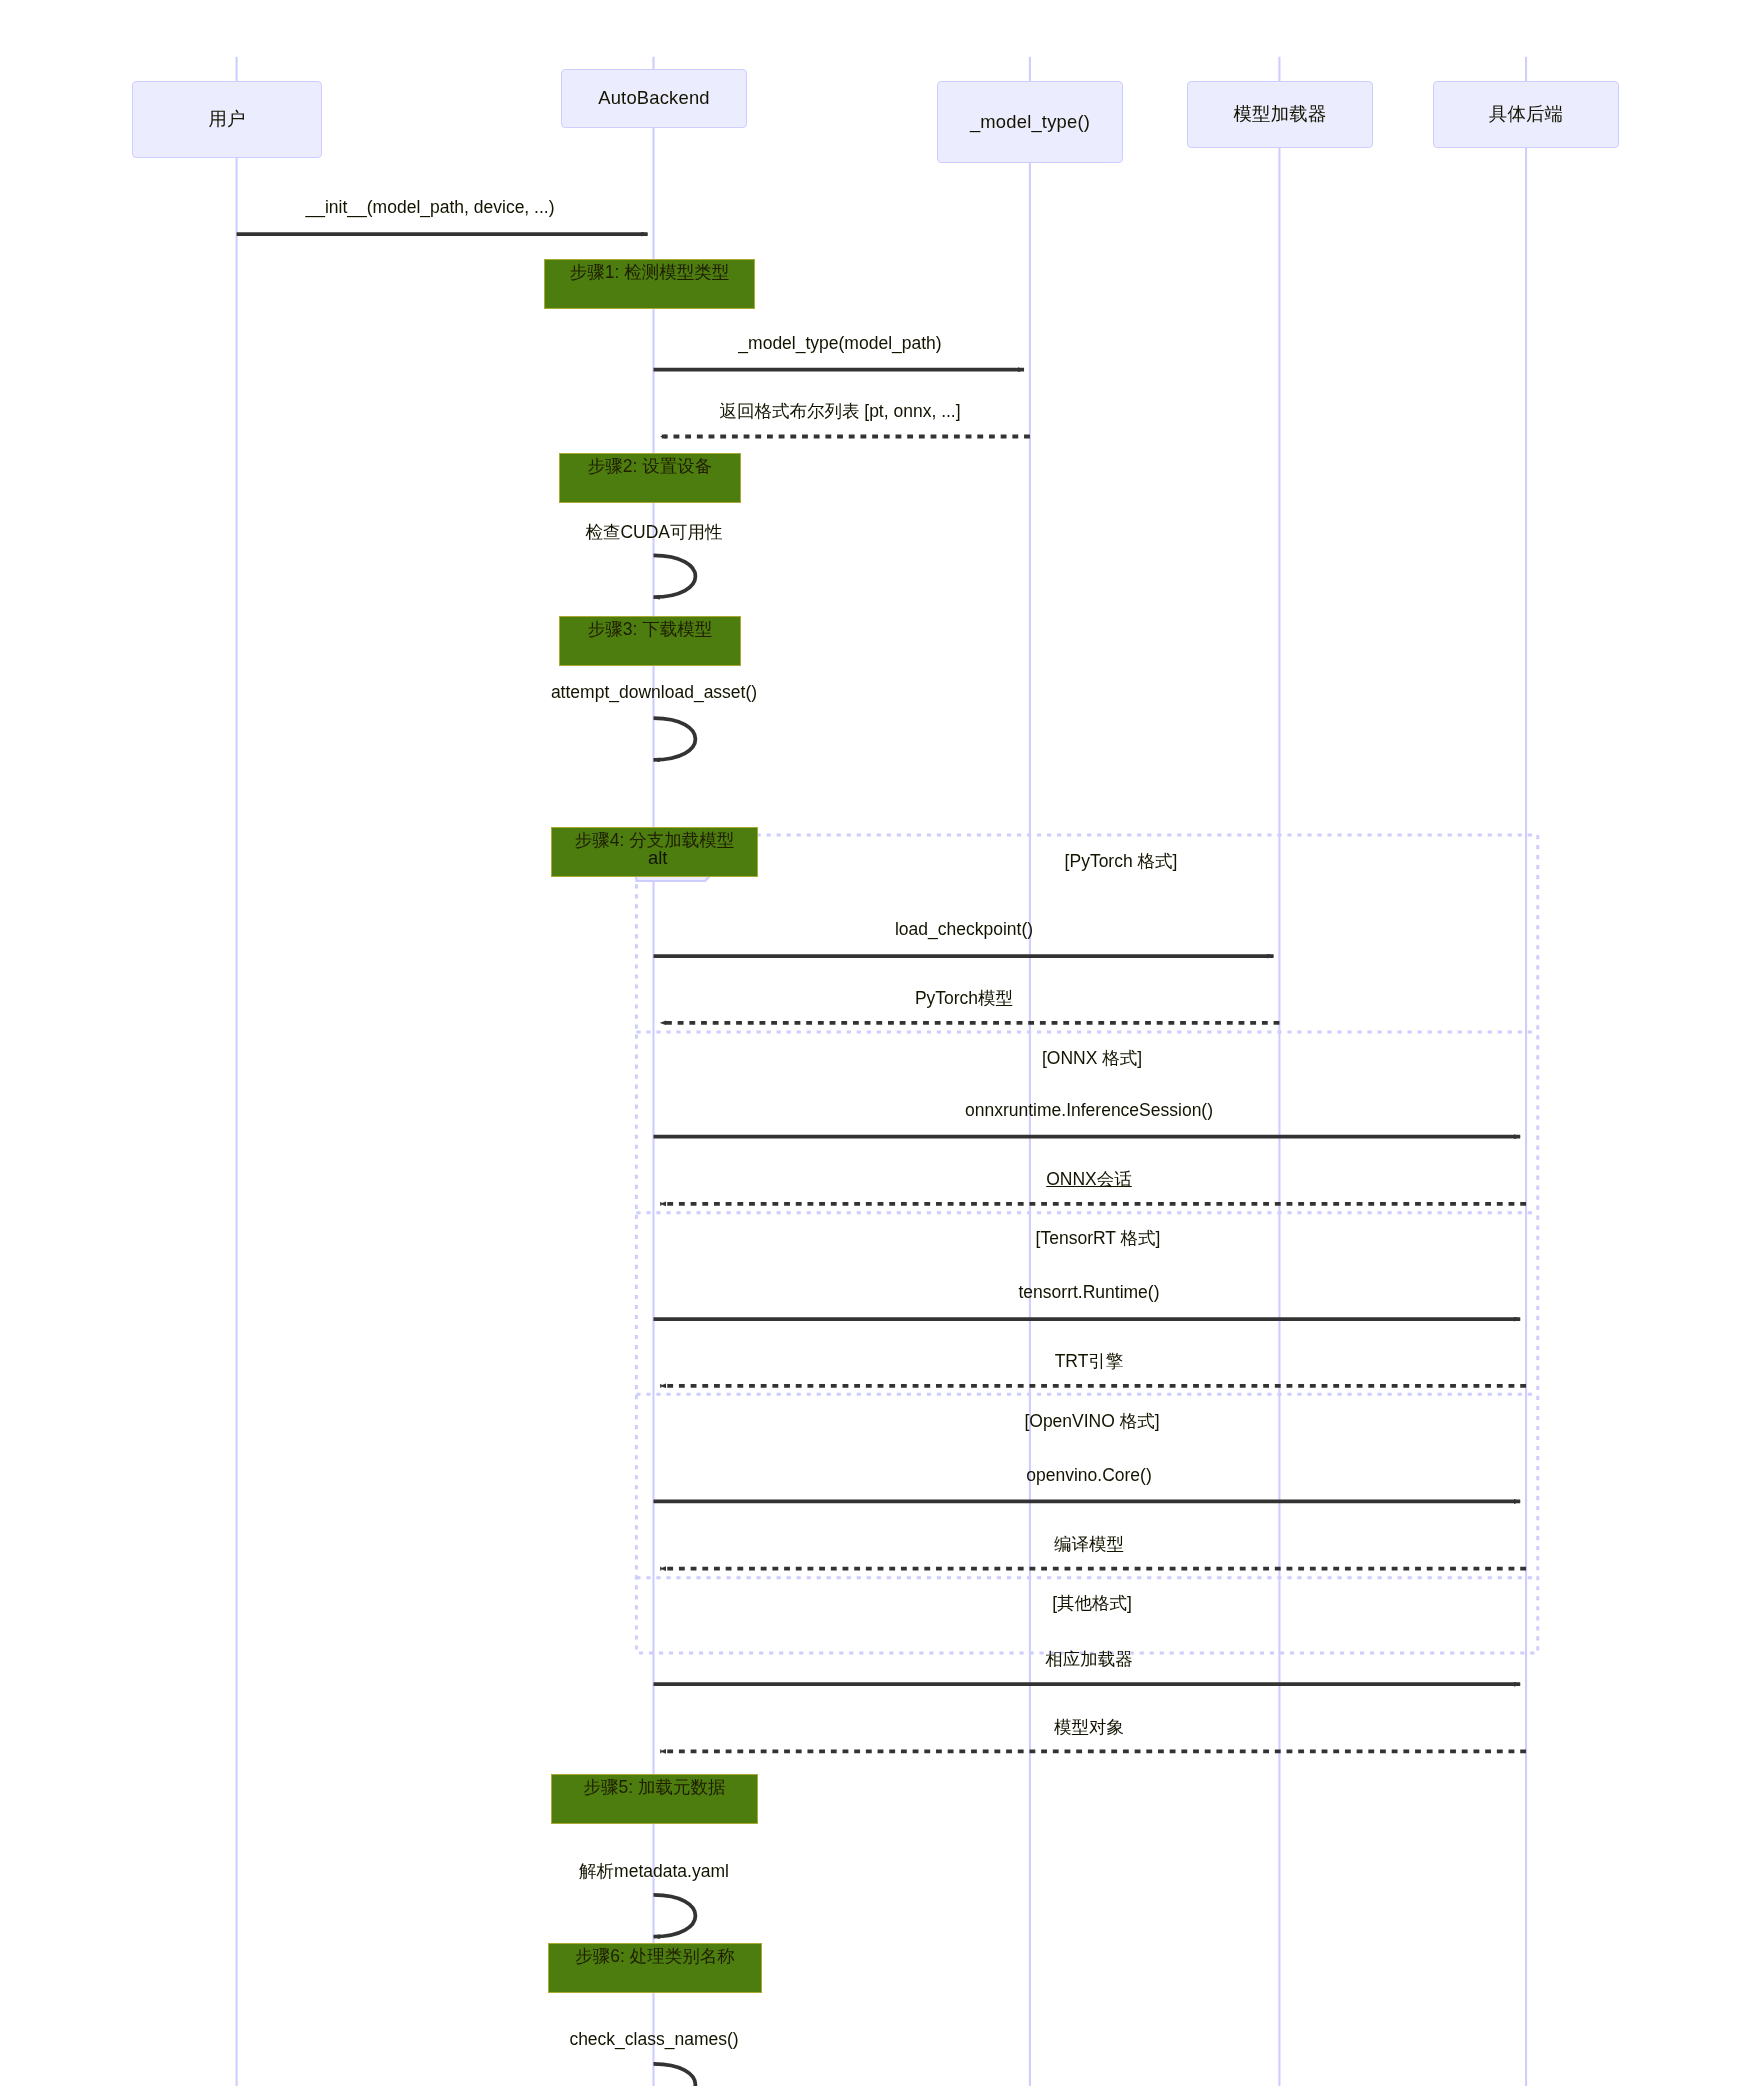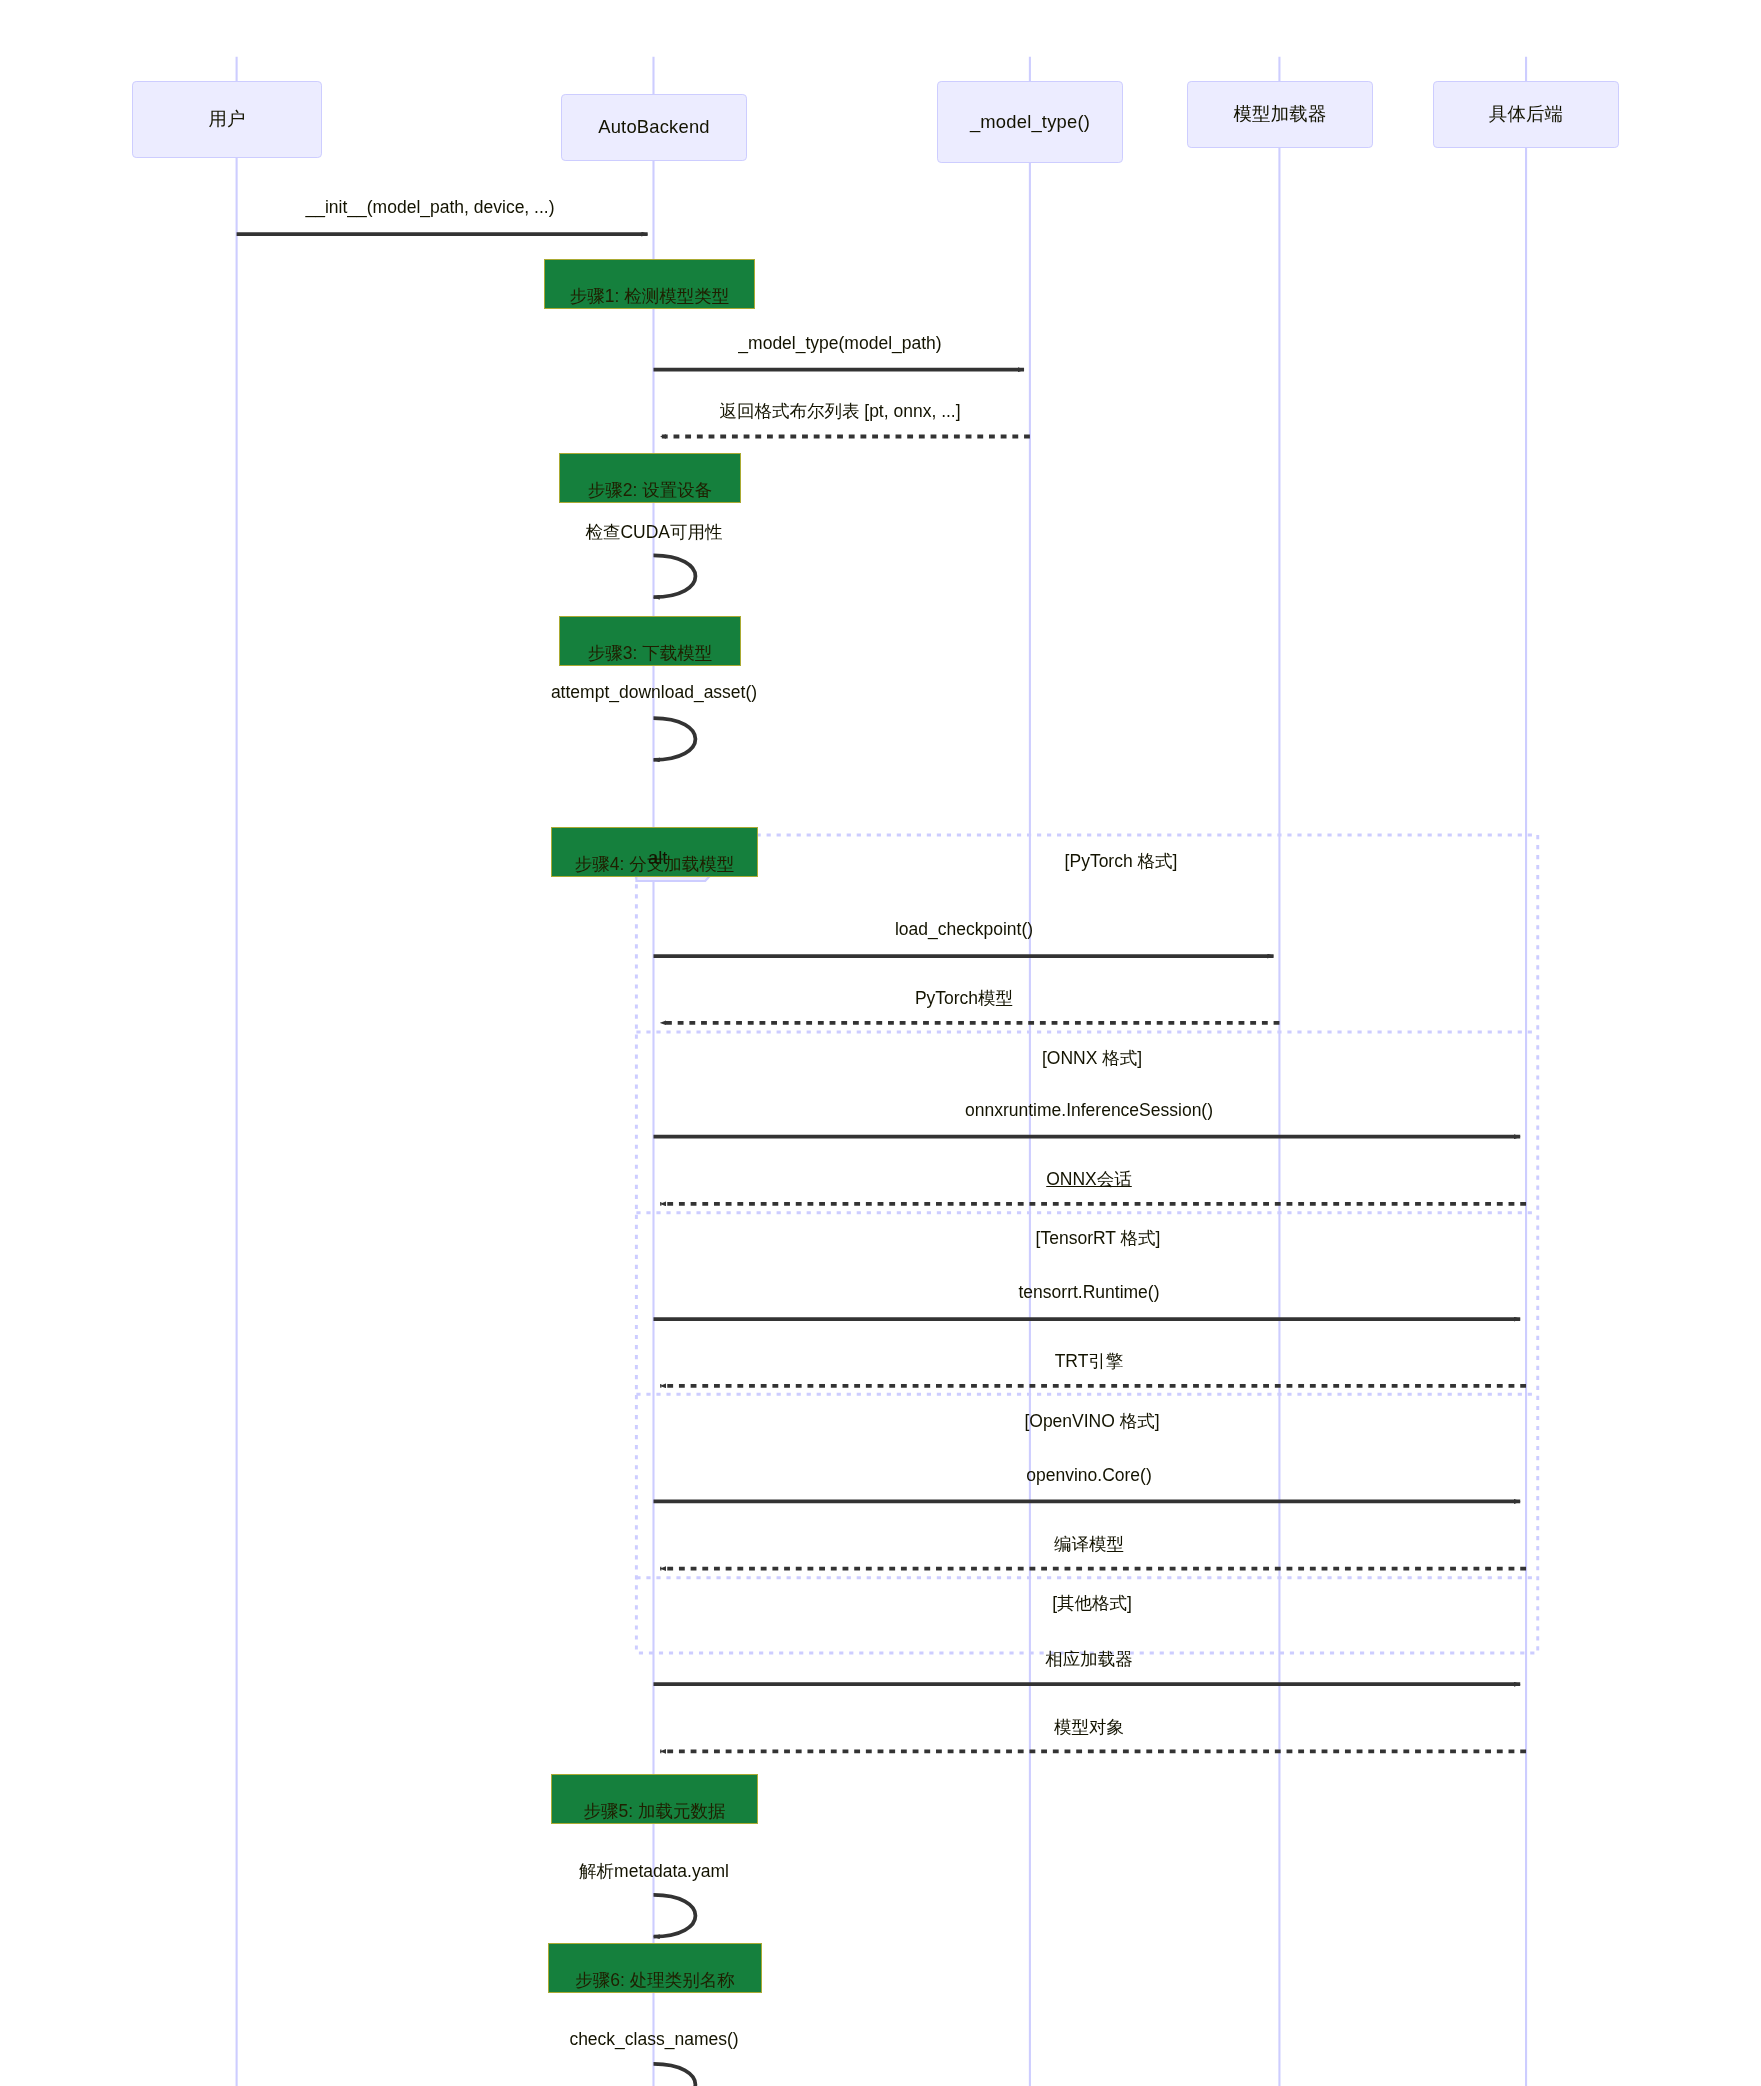--- a/index.html
+++ b/index.html
@@ -14,22 +14,22 @@
     position:absolute;background:#ECECFF;border:1.3px solid #CDCDFF;
     border-radius:4.2px;box-sizing:border-box;
     display:flex;align-items:center;justify-content:center;
   }
   .pbox span{
     font-size:18.4px;color:#131300;line-height:1.2;text-align:center;
     letter-spacing:0.2px;
   }
 
   .note{
-    position:absolute;background:#15803d;border:1.3px solid #AAAA33;
-    box-sizing:border-box;display:flex;align-items:flex-end;justify-content:center;
+    position:absolute;background:#4d7c0f;border:1.3px solid #AAAA33;
+    box-sizing:border-box;display:flex;align-items:flex-start;justify-content:center;
   }
   .note span{font-size:17.5px;color:#1f1f00;white-space:nowrap;}
 
   .msg{
     position:absolute;font-size:17.5px;color:#131300;white-space:nowrap;
     transform:translateX(-50%);
   }
   .cond{
     position:absolute;font-size:17.5px;color:#131300;white-space:nowrap;
     transform:translateX(-50%);font-weight:400;
@@ -112,21 +112,21 @@
 
       <path d="M1566,4945 C1700,4945 1700,5045 1566,5045" marker-end="url(#ahl)"></path>
 
       <line x1="1566" y1="5160" x2="583" y2="5160" marker-end="url(#ah)" stroke-dasharray="14,14"></line>
     </g>
   </svg>
 
   <div class="pbox" style="left:132px;top:81px;width:190px;height:77px;">
     <span>用户</span>
   </div>
-  <div class="pbox" style="left:561px;top:94px;width:186px;height:67px;">
+  <div class="pbox" style="left:561px;top:69px;width:186px;height:59px;">
     <span>AutoBackend</span>
   </div>
   <div class="pbox" style="left:937px;top:81px;width:186px;height:82px;">
     <span>_model_type()</span>
   </div>
   <div class="pbox" style="left:1187px;top:81px;width:186px;height:67px;">
     <span>模型加载器</span>
   </div>
   <div class="pbox" style="left:1433px;top:81px;width:186px;height:67px;">
     <span>具体后端</span>

